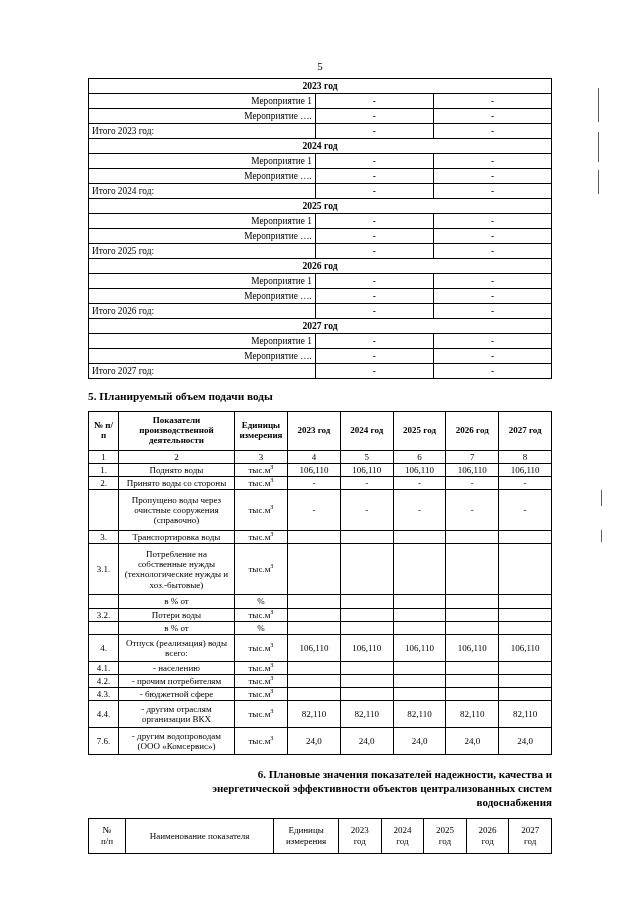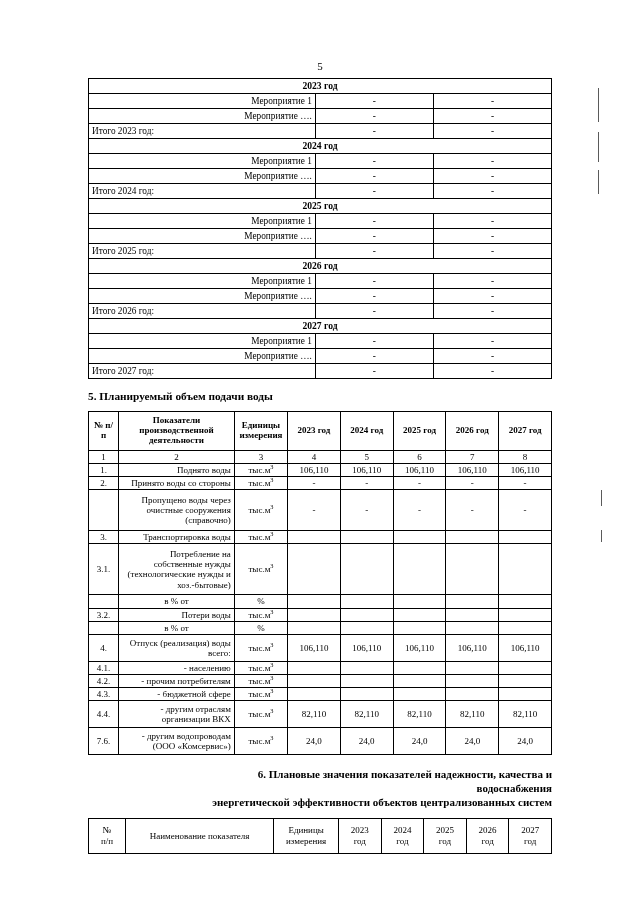--- a/index.html
+++ b/index.html
@@ -80,21 +80,21 @@
   }
   .tbl-volume .hd {
     text-align: center;
     font-weight: bold;
     line-height: 1.1;
   }
   .tbl-volume .num {
     text-align: center;
   }
   .tbl-volume .name {
-    text-align: right;
+    text-align: center;
     padding-left: 3px;
   }
   .tbl-volume .idx {
     text-align: center;
   }
   sup {
     font-size: 0.7em;
     vertical-align: super;
     line-height: 0;
   }
@@ -415,22 +415,22 @@
           <td class="num">24,0</td>
           <td class="num">24,0</td>
           <td class="num">24,0</td>
           <td class="num">24,0</td>
         </tr>
       </tbody>
     </table>
 
     <div class="heading2">
       <div>6. Плановые значения показателей надежности, качества и</div>
+      <div>энергетической эффективности объектов централизованных систем</div>
       <div>водоснабжения</div>
-      <div>энергетической эффективности объектов централизованных систем</div>
     </div>
 
     <table class="tbl-last">
       <colgroup>
         <col style="width:8%">
         <col style="width:32%">
         <col style="width:14%">
         <col style="width:9.2%">
         <col style="width:9.2%">
         <col style="width:9.2%">

